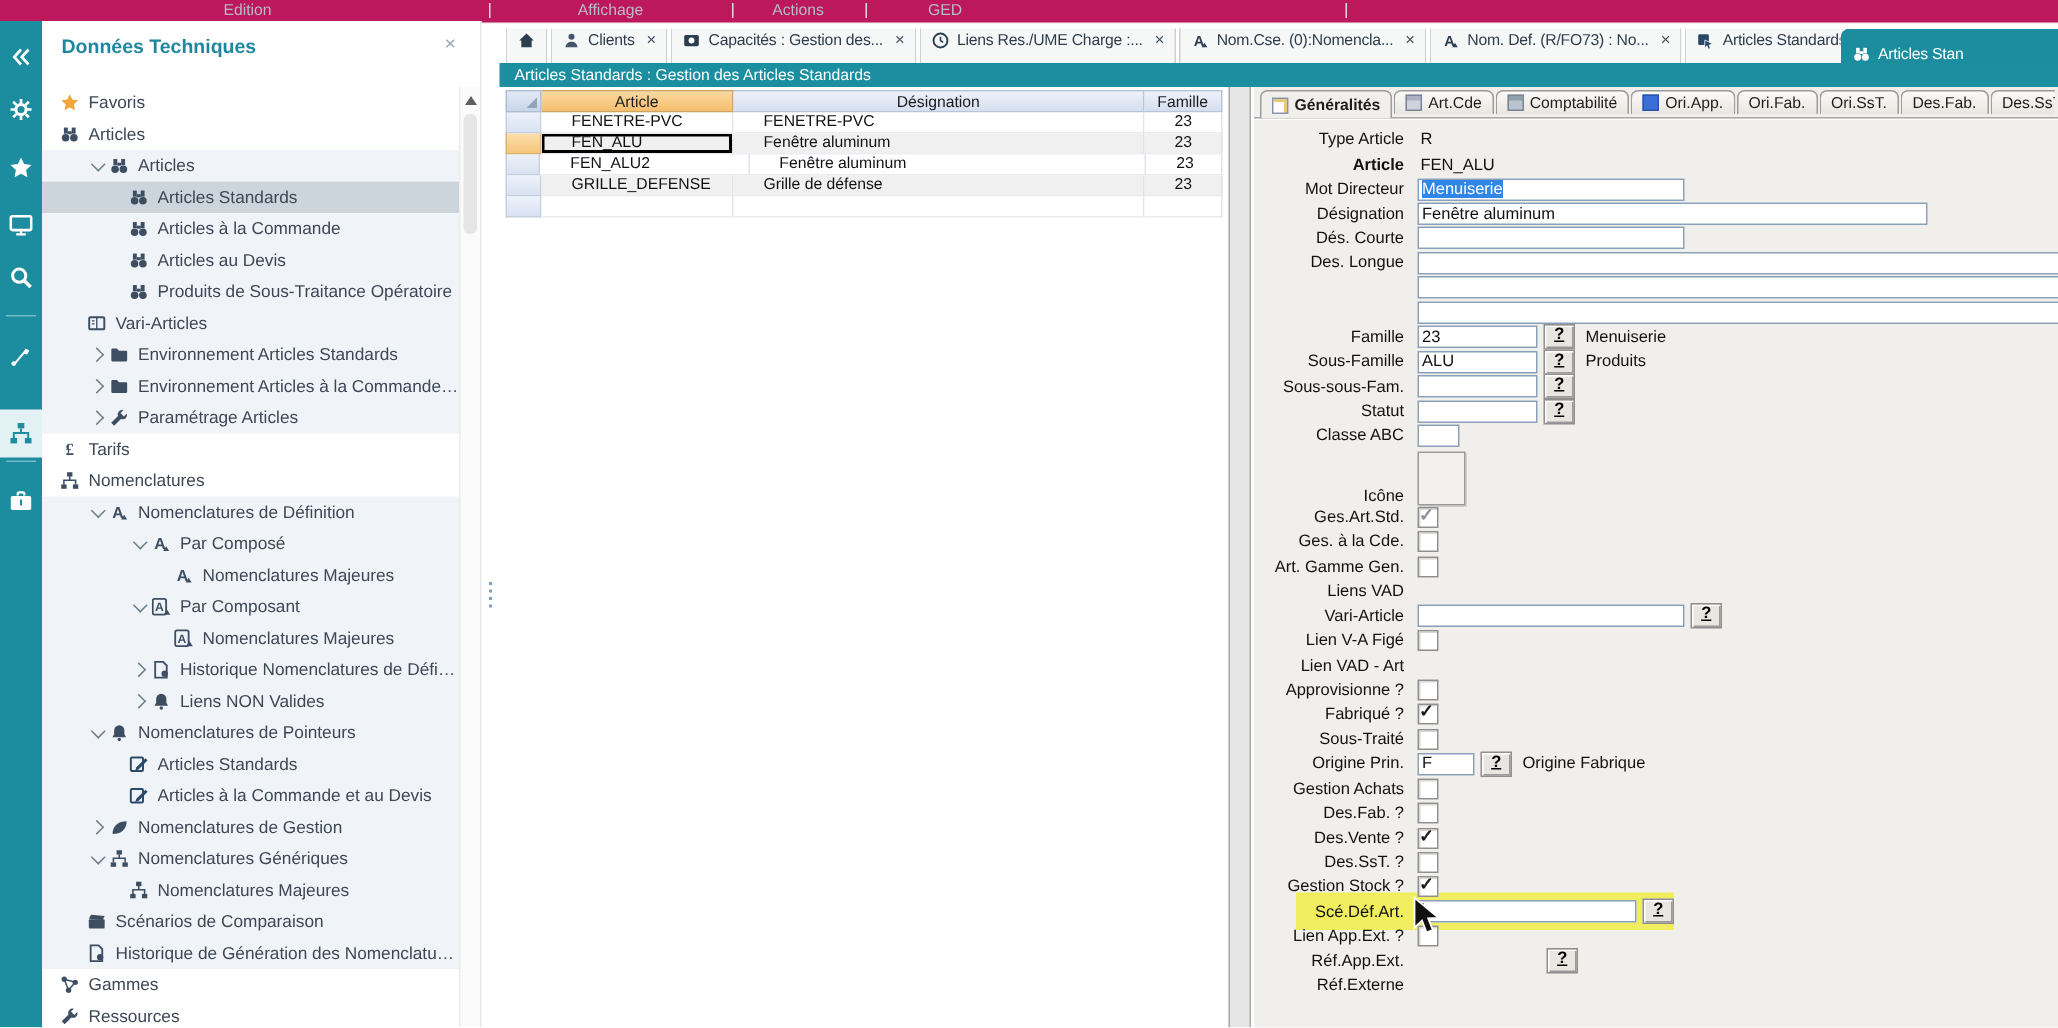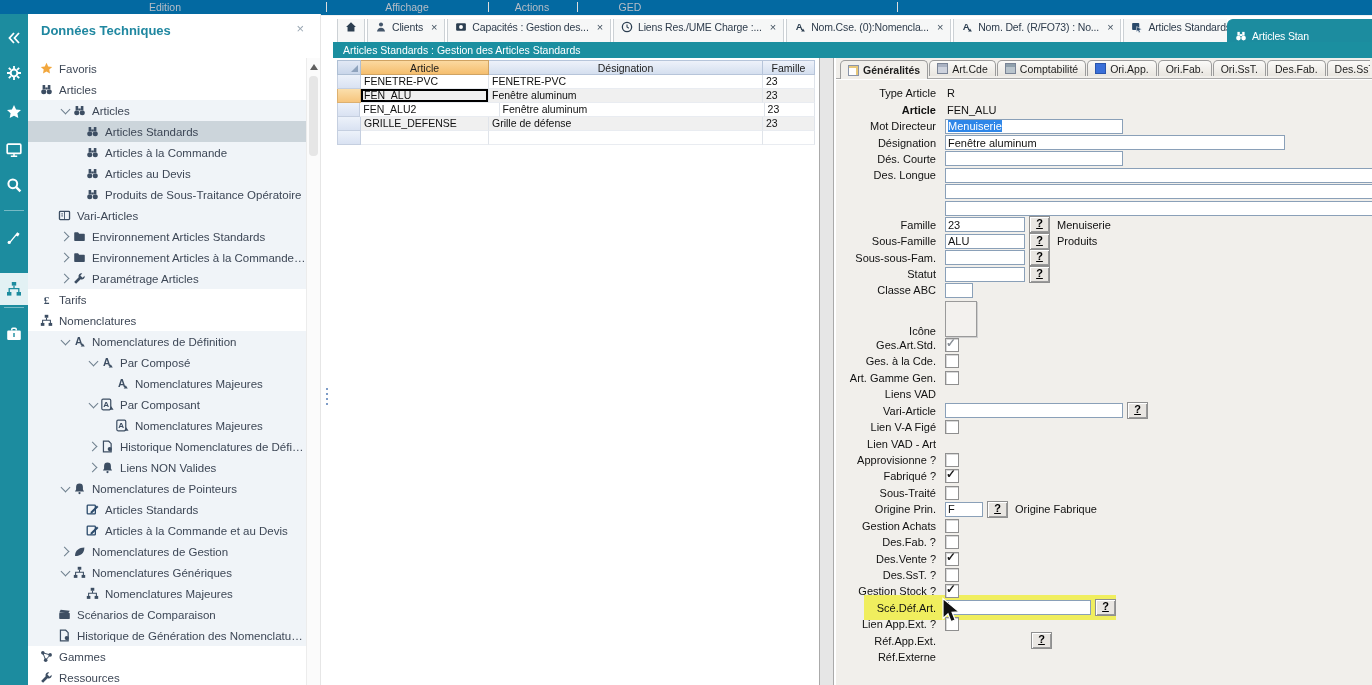--- a/index.html
+++ b/index.html
@@ -1,20 +1,20 @@
 <!DOCTYPE html>
 <html><head>
 <meta charset="utf-8">
 <style>
   html,body{margin:0;padding:0;background:#fff}
   .screen{position:relative;width:1372px;height:685px;overflow:hidden;background:#fff;
           font-family:"Liberation Sans",sans-serif;-webkit-font-smoothing:antialiased}
   svg{display:block}
   
-  .menubar{position:absolute;left:0;top:0;width:1372px;height:15px;background:#0369a1;
+  .menubar{position:absolute;left:0;top:0;width:1372px;height:15px;background:#be185d;
            border-bottom:1px solid #f1f1f1;color:#b7bdc6;font-size:10.5px}
   .mi{position:absolute;top:1px;width:90px;text-align:center}
   .mi.m0{left:120px}.mi.m1{left:362px}.mi.m2{left:487px}.mi.m3{left:585px}
   .msep{position:absolute;top:2px;width:1px;height:10px;background:#dcdcdc}
   .msep.s0{left:326px}.msep.s1{left:488px}.msep.s2{left:577px}.msep.s3{left:897px}
   
   .rail{position:absolute;left:0;top:14px;width:28px;height:671px;background:#1c8c9f;
         display:flex;flex-direction:column;align-items:center}
   .rail-btn{width:28px;height:28px;display:flex;align-items:center;justify-content:center;
             color:#fff;position:relative;flex:none}
@@ -81,21 +81,21 @@
   .corner::after{content:"";position:absolute;right:2px;bottom:2px;
           border-left:7px solid transparent;border-bottom:7px solid #8fa3bd}
   .th{box-sizing:border-box;background:linear-gradient(#eef2fa,#d5dfef);border:1px solid #b7c5da;
       border-left:none;font-size:10.5px;color:#1c1c1c;text-align:center;line-height:14px}
   .th.accent{background:linear-gradient(#fbd9a0,#f5be6e);border-color:#cfa363}
   .tr{display:flex;height:14px}
   .tr.alt .td{background:#f0f0f0}
   .rowsel{width:24px;box-sizing:border-box;background:linear-gradient(#edf2fa,#d9e2f2);
           border:1px solid #c5cfe0;border-top:none}
   .rowsel.cur{background:linear-gradient(#fbdfac,#f6c57d);border-color:#dcb070}
-  .td{box-sizing:border-box;font-size:10.5px;color:#111;line-height:13px;padding-left:3px;
+  .td{box-sizing:border-box;font-size:10.5px;color:#111;line-height:13px;padding-left:20px;
       border-right:1px solid #e0e4ea;border-bottom:1px solid #e9ecf1;background:#fff;
       white-space:nowrap;overflow:hidden}
   .td.sel-cell{box-shadow:inset 0 0 0 2px #000}
   
   .vdivider{position:absolute;left:819px;top:58px;width:15px;height:627px;background:#e6e6e6;
             border-left:1px solid #aaa;border-right:1px solid #aaa;box-sizing:border-box}
   
   .fpanel{position:absolute;left:836px;top:58px;width:536px;height:627px;background:#f1efeb}
   .ftabs{position:absolute;left:4px;top:2px;height:19px;display:flex;
          gap:1px;width:530px;overflow:hidden}

